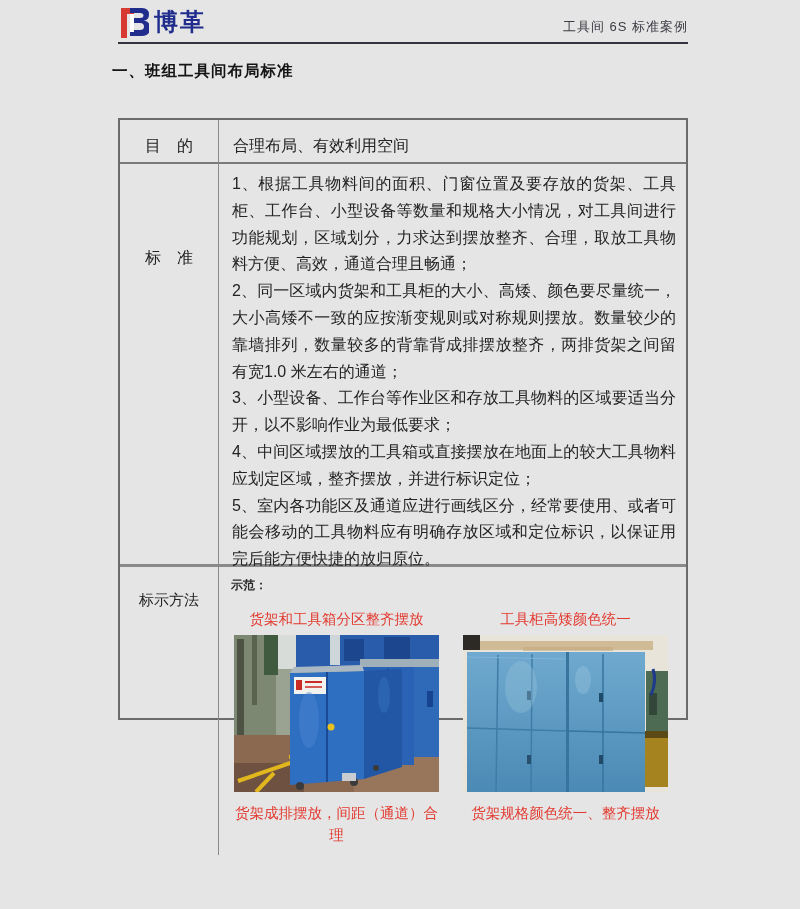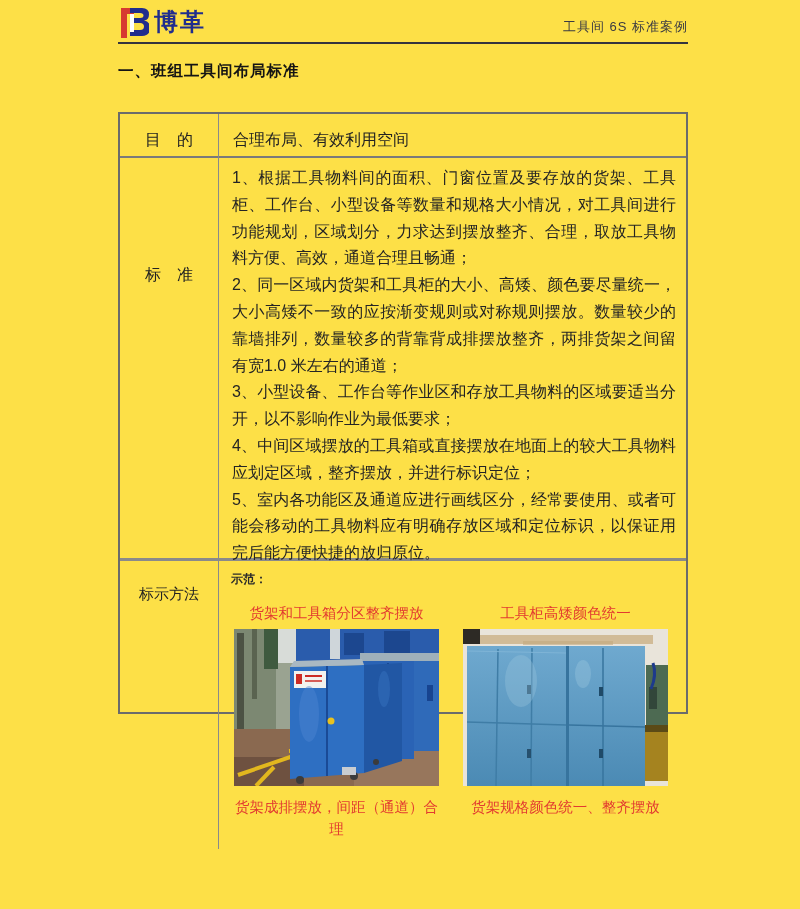--- a/index.html
+++ b/index.html
@@ -1,58 +1,58 @@
 <!DOCTYPE html>
 <html><head>
 <meta charset="utf-8">
 <style>
   * { margin:0; padding:0; box-sizing:border-box; }
   html,body { background:#ffffff; }
   .page {
-    position:relative; width:800px; height:909px; background:#fde047;
+    position:relative; width:800px; height:909px; background:#e5e5e5;
     font-family:"Liberation Sans","DejaVu Sans",sans-serif; color:#222;
     overflow:hidden;
   }
   
   .header {
     position:absolute; left:118px; top:4px; width:570px; height:40px;
     border-bottom:2px solid #34343e;
     display:flex; justify-content:space-between; align-items:flex-start;
   }
   .logo { display:flex; align-items:center; gap:5px; margin-top:2px; }
   .logo-text {
     font-size:24px; font-weight:bold; color:#202d8d; letter-spacing:2px;
     line-height:30px;
   }
   .doc-label { font-size:13px; color:#3a3a42; margin-top:14px; letter-spacing:1px; }
   
   .page-title {
-    position:absolute; left:118px; top:61px;
+    position:absolute; left:112px; top:61px;
     font-size:15.5px; font-weight:bold; color:#141414; letter-spacing:1px;
   }
   
   .std-table {
-    position:absolute; left:118px; top:112px; width:570px; height:602px;
+    position:absolute; left:118px; top:118px; width:570px; height:602px;
     border:2px solid #6b6b6b;
   }
   .t-row { display:grid; grid-template-columns:99px 1fr; }
   .t-row + .t-row { border-top:1px solid #8a8a8a; }
   .t-row.thick-top { border-top:2px solid #7a7a7a; }
   .t-row.thicker-top { border-top:3px solid #8a8a8a; }
   .t-label {
     border-right:1px solid #8a8a8a;
     display:flex; align-items:center; justify-content:center;
     font-size:16px; color:#222;
   }
   .t-label.spread { letter-spacing:0; }
   .t-content { padding:16px 14px; display:flex; align-items:center; }
   .row-purpose { height:42px; }
   .row-object  { height:42px; }
   .row-standard { height:402px; }
-  .row-standard .t-label { align-items:flex-start; padding-top:107px; }
+  .row-standard .t-label { align-items:flex-start; padding-top:84px; }
   .row-method { height:291px; }
   .row-method .t-label { align-items:flex-start; padding-top:24px; font-size:15px; }
   .purpose-text { font-size:16px; color:#222; }
   .object-text { font-family:"Liberation Serif","DejaVu Serif",serif; font-size:14px; color:#4c4c4c; }
   .standard-body { display:block; padding:7px 10px 0 13px; }
   .standard-body p {
     font-size:16px; line-height:26.8px; color:#242424; text-align:justify;
   }
   
   .method-body { display:block; padding:10px 0 0 12px; }

